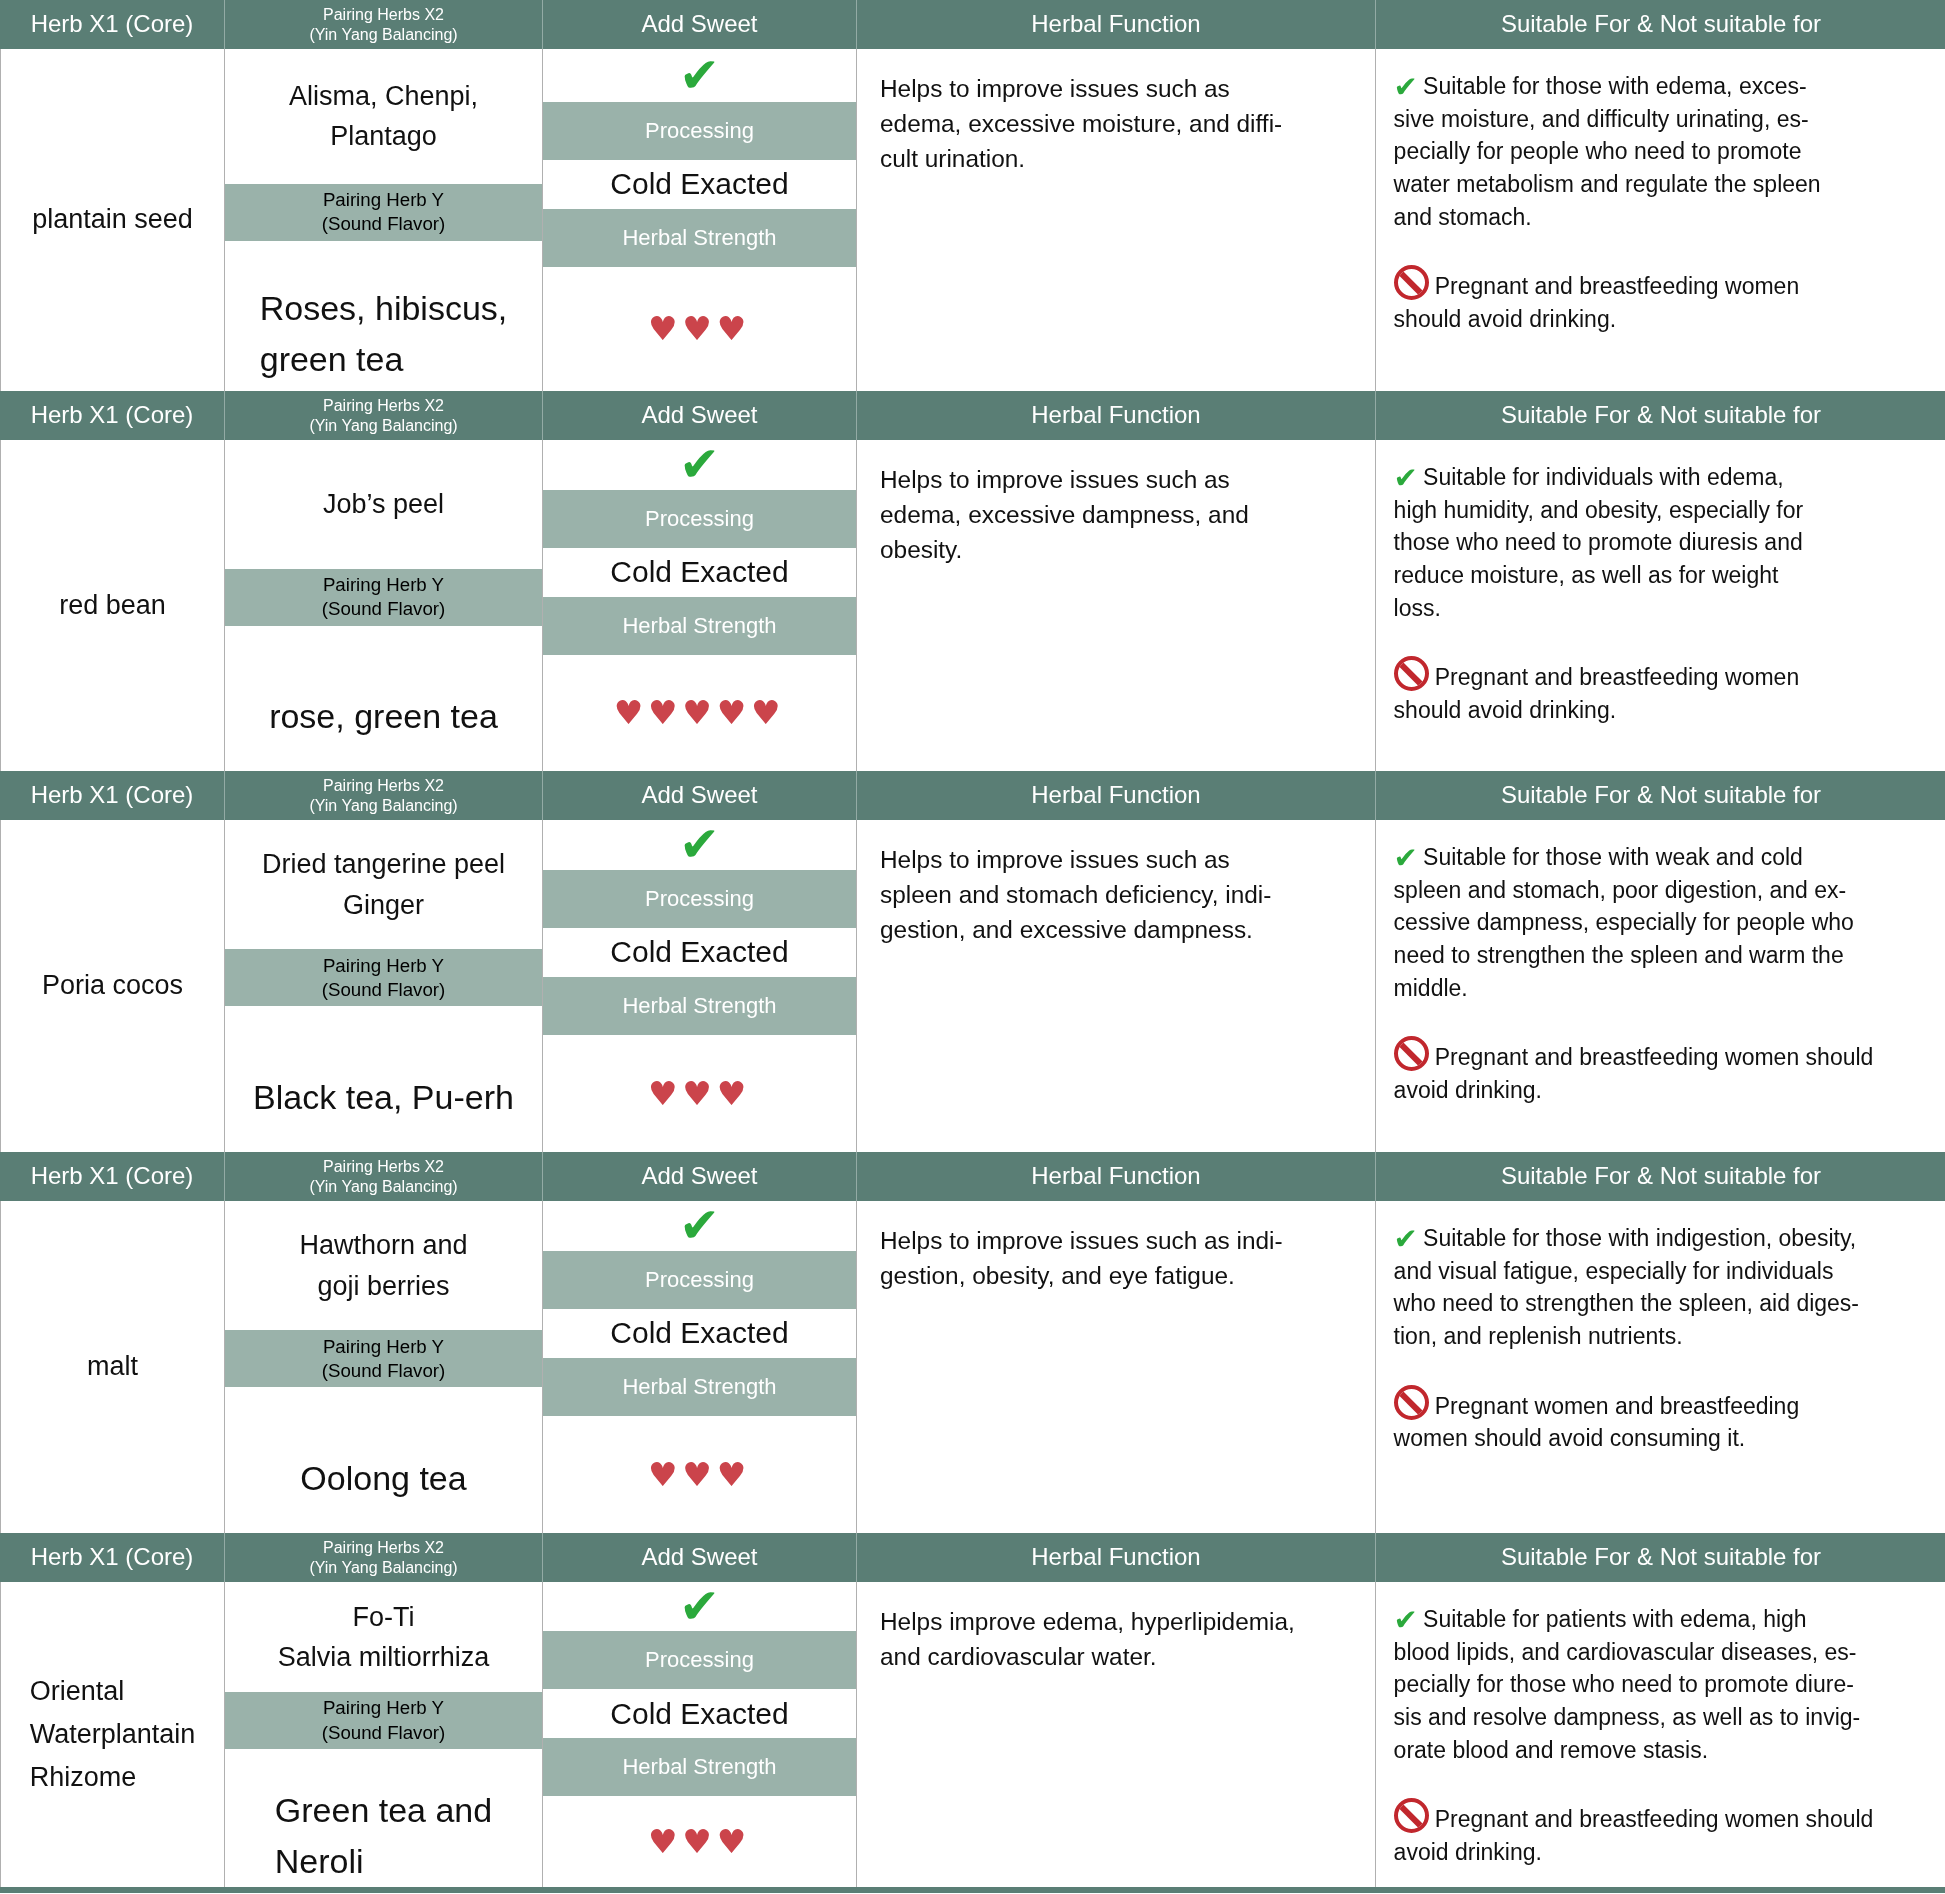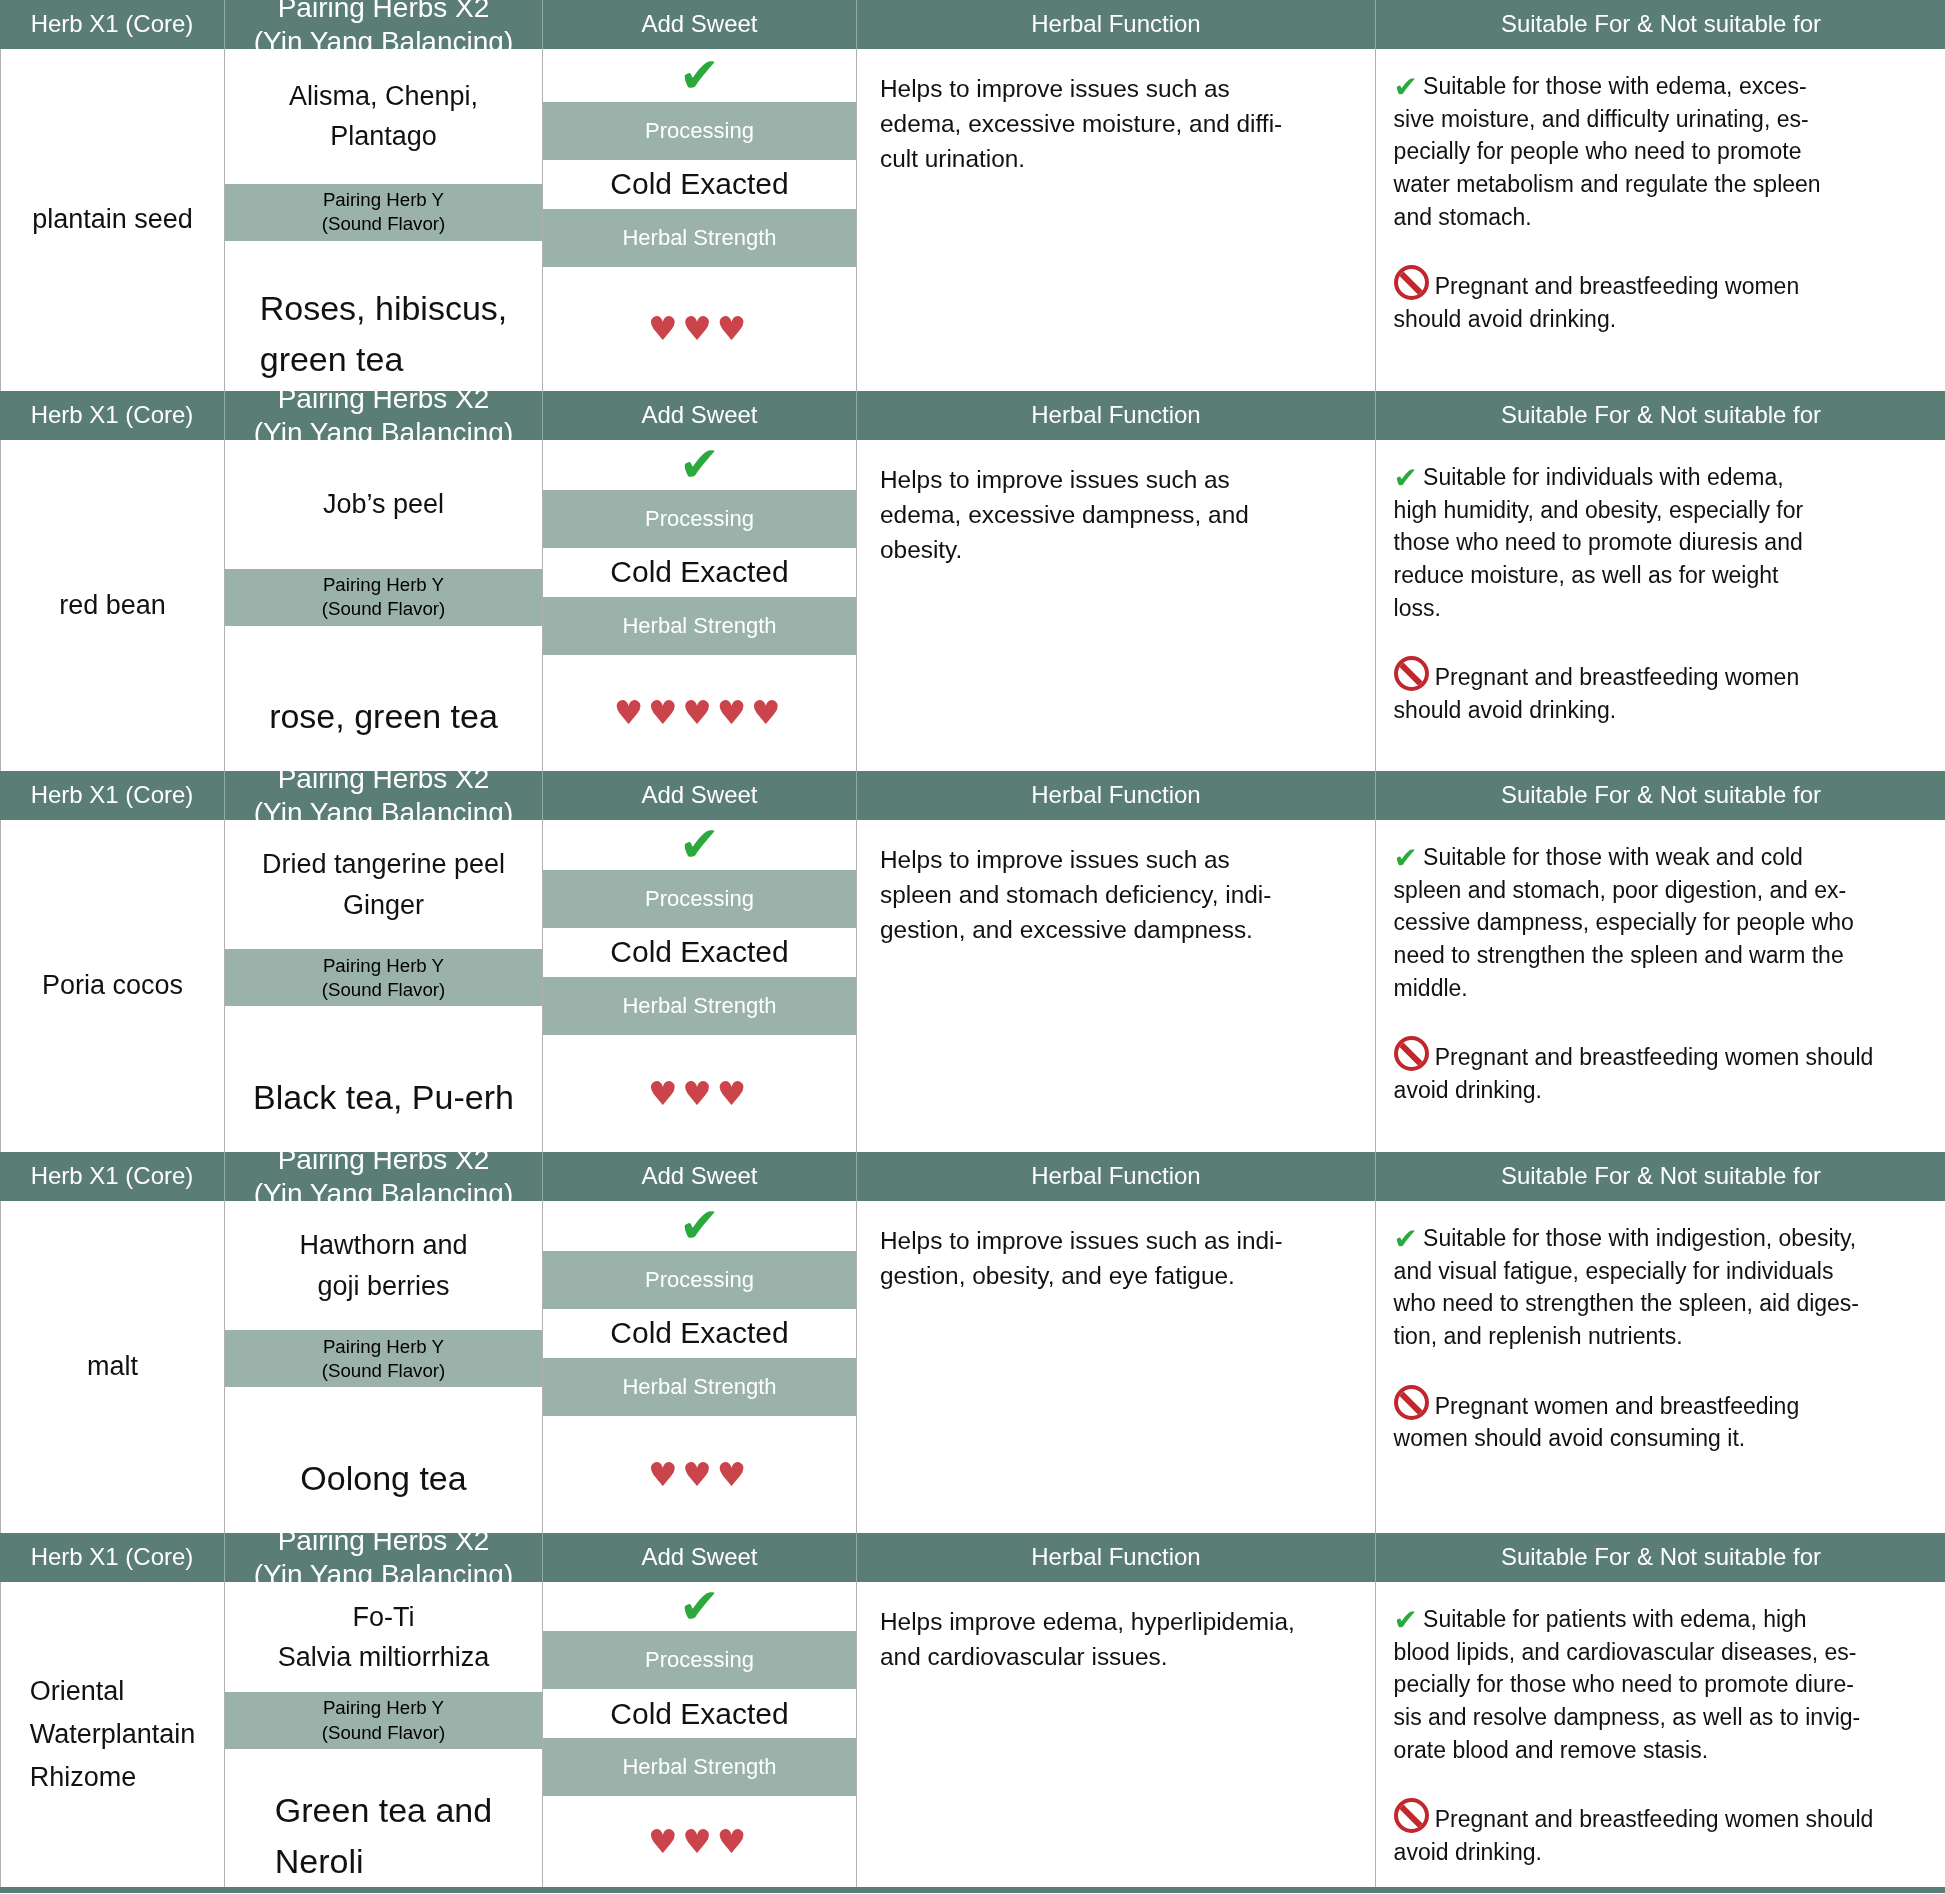--- a/index.html
+++ b/index.html
@@ -12,21 +12,21 @@
   .table{width:1946px;}
   .header-row{display:flex;background:#5A7E75;height:49px;}
   .hcell{
     display:flex;align-items:center;justify-content:center;
     color:#ffffff;font-size:24px;text-align:center;
     white-space:pre-line;line-height:1.2;
     border-right:1px solid rgba(255,255,255,.35);
     box-sizing:border-box;
   }
   .hcell:last-child{border-right:none;}
-  .hcell.c2{font-size:28px;}
+  .hcell.c2{font-size:16px;}
   .content-row{display:flex;background:#fff;}
   .cell{box-sizing:border-box;border-right:1px solid #B0B0B0;}
   .cell:last-child{border-right:none;}
   .c1{width:225px;}
   .c2{width:318px;}
   .c3{width:314px;}
   .c4{width:519px;}
   .c5{width:570px;}
   .content-row .c1{border-left:1px solid #B0B0B0;}
 
@@ -292,21 +292,21 @@
         <div class="check-area">
             <span class="big-check">✔</span>
           </div>
         <div class="band-sm">Processing</div>
         <div class="cold-area">Cold Exacted</div>
         <div class="band-sm">Herbal Strength</div>
         <div class="hearts-area">♥♥♥</div>
       </div>
       <div class="cell c4 func-cell">
         <p>Helps improve edema, hyperlipidemia,
-and cardiovascular issues.</p>
+and cardiovascular water.</p>
       </div>
       <div class="cell c5 suit-cell">
         <p class="suit"><span class="inline-check">✔</span><span>Suitable for patients with edema, high
 blood lipids, and cardiovascular diseases, es-
 pecially for those who need to promote diure-
 sis and resolve dampness, as well as to invig-
 orate blood and remove stasis.</span></p>
         <p class="avoid"><span class="no-entry"></span><span>Pregnant and breastfeeding women should
 avoid drinking.</span></p>
       </div>

